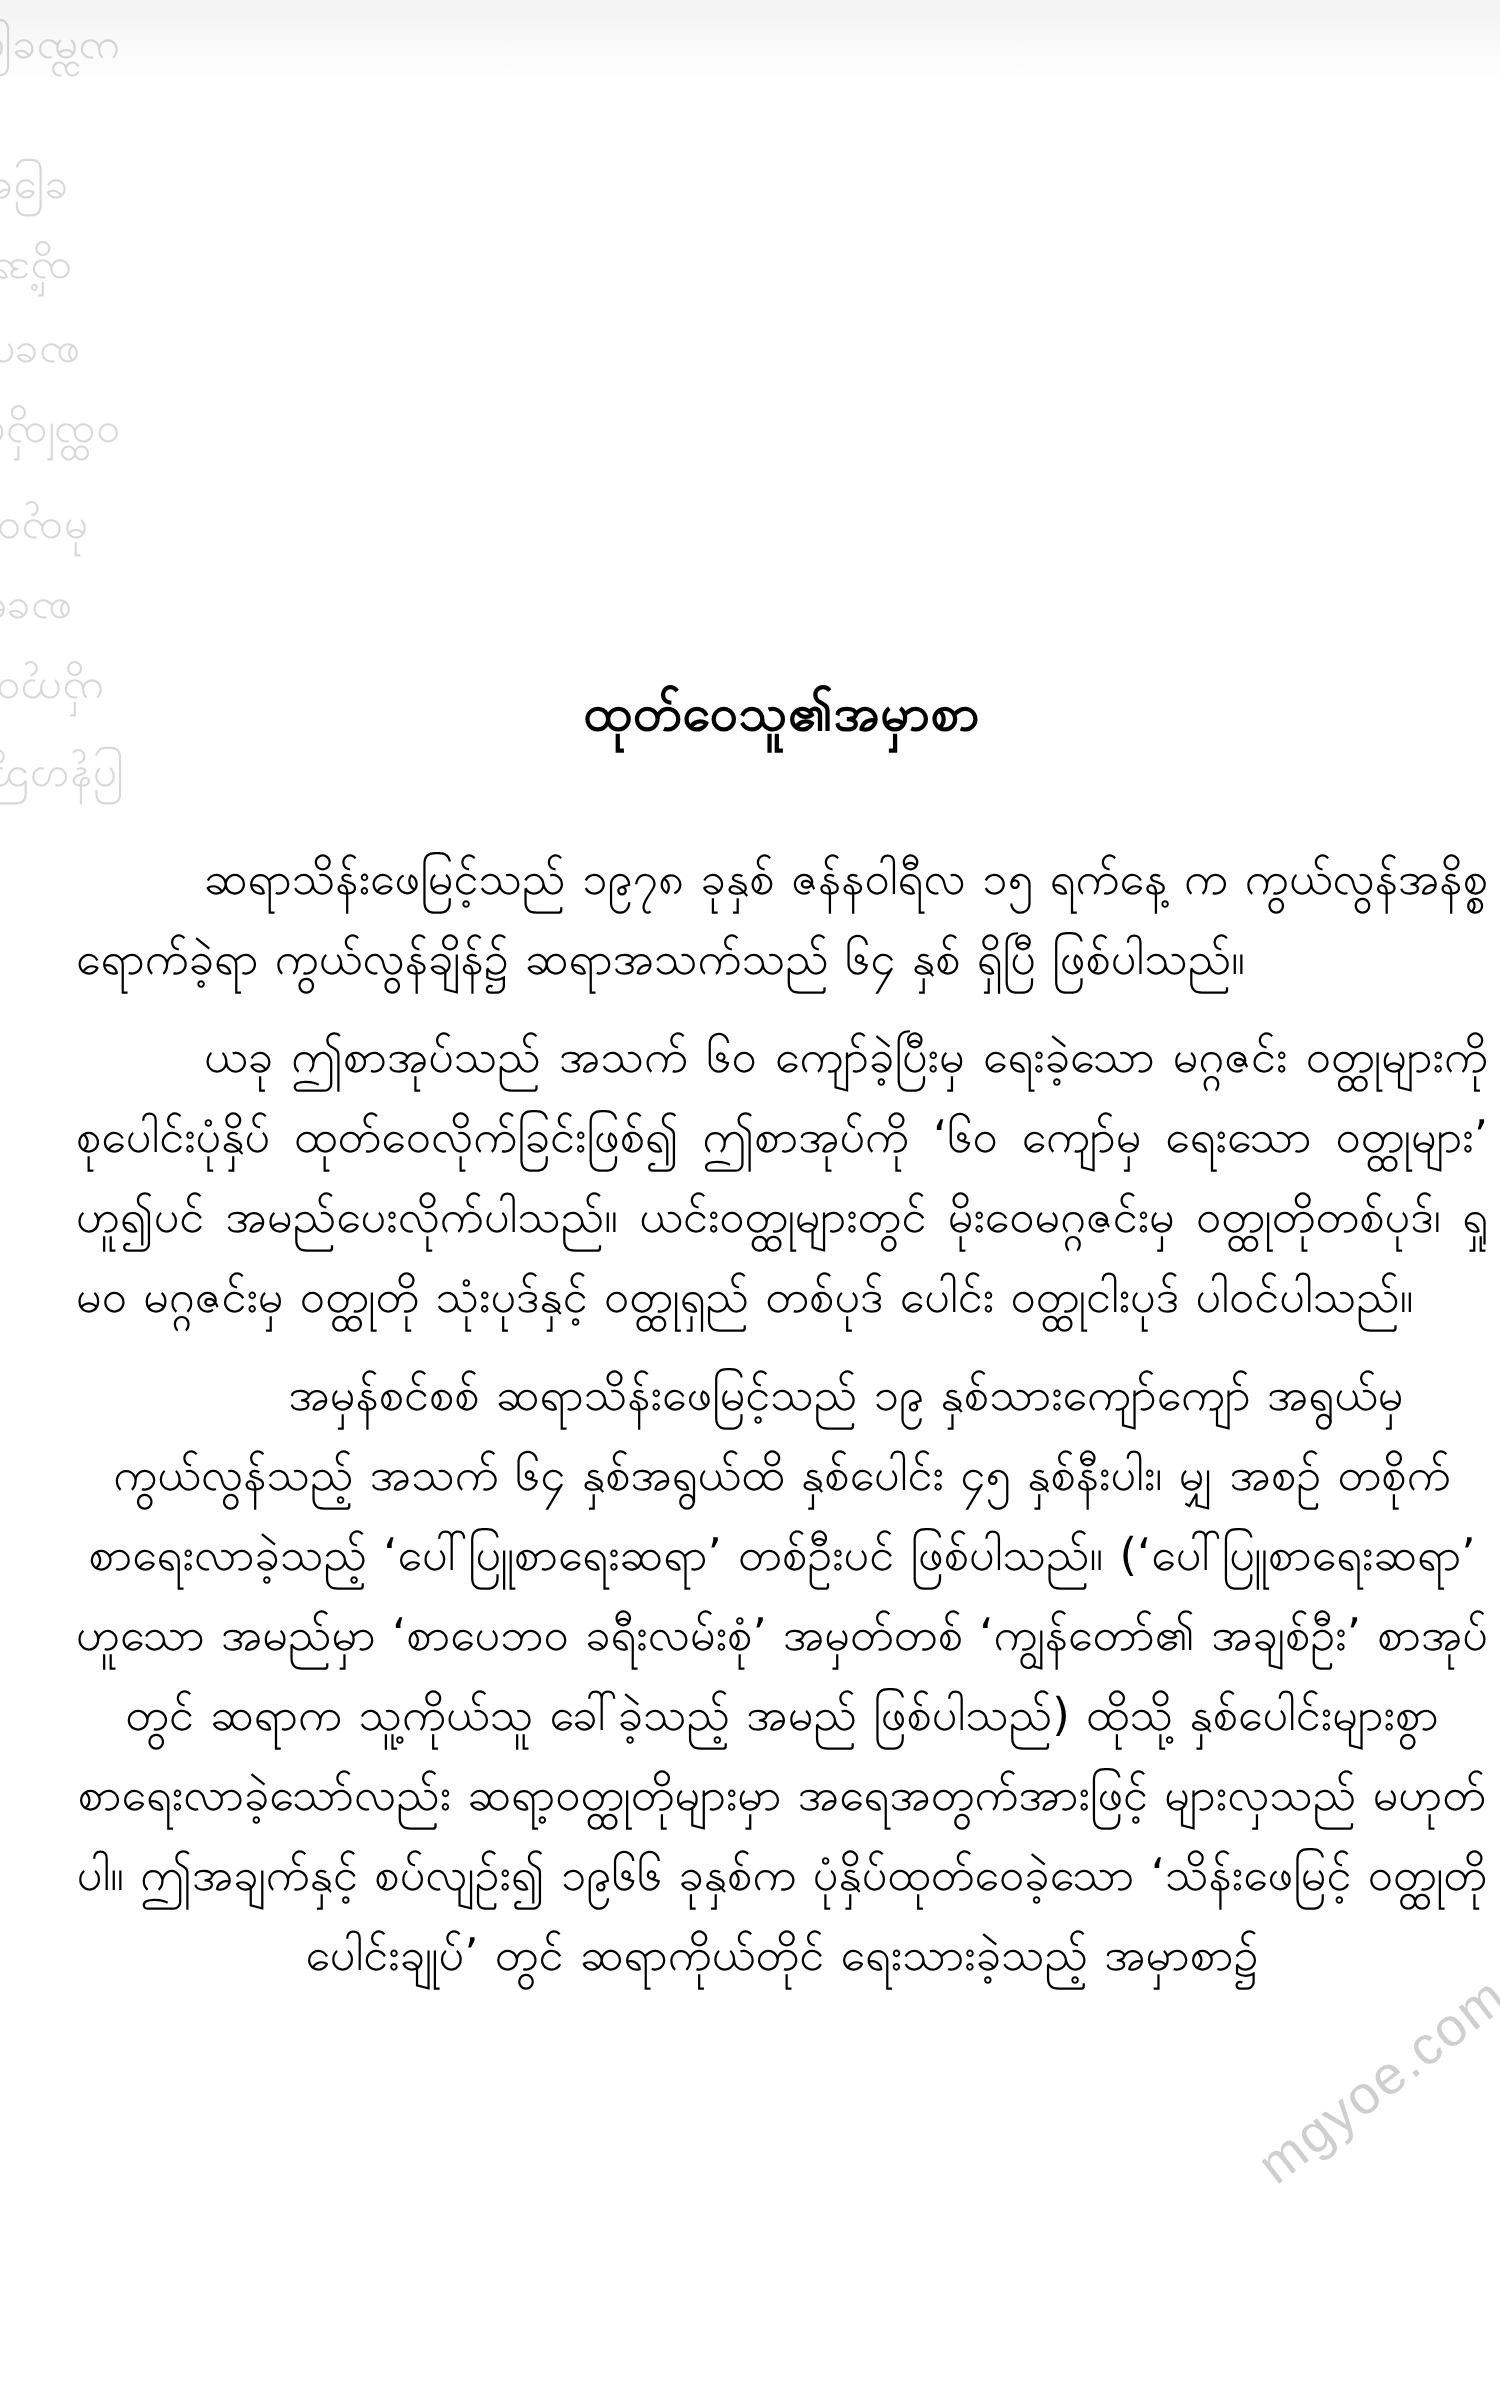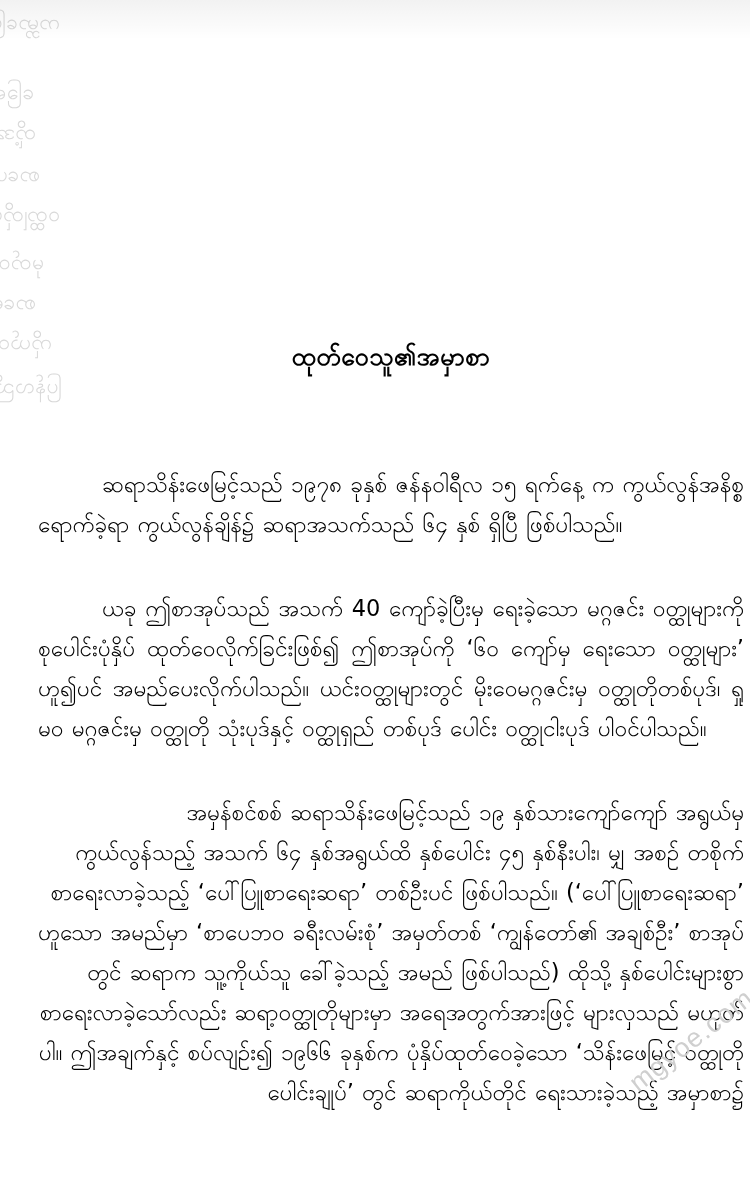--- a/index.html
+++ b/index.html
@@ -69,24 +69,23 @@
   p.para {
     margin: 0 0 9px 0;
     font-size: 22.5px;
     line-height: 40px;
     text-align: justify;
     text-justify: inter-word;
     word-spacing: 1px;
   }
   p.para.indent {
     text-indent: 64px;
-    margin-top: 44px;
   }
   p.para:last-child {
-    text-align: right;
+    text-align: center;
   }
 
   b, .bold {
     font-weight: normal;
   }
 
   
   .watermark {
     position: absolute;
     right: 6px;
@@ -126,18 +125,18 @@
   <div class="ghost-line" style="top:328px; left:52px;">ကိုယ်တိုင်ရေး အတ္ထုပ္ပတ္တိ စာအုပ်များထဲ</div>
   <div class="ghost-line" style="top:372px; left:62px;">ပြန်လည်ဖော်ပြခြင်း ဖြစ်ပါသည်</div>
 </div>
 
 <div class="page">
 
   <div class="doc-title">ထုတ်ဝေသူ၏အမှာစာ</div>
 
   <div class="body-text">
     <p class="para indent"><span>ဆရာသိန်းဖေမြင့်သည် ၁၉၇၈ ခုနှစ် ဇန်နဝါရီလ ၁၅ ရက်နေ့ က ကွယ်လွန်အနိစ္စ ရောက်ခဲ့ရာ ကွယ်လွန်ချိန်၌ ဆရာအသက်သည် ၆၄ နှစ် ရှိပြီ ဖြစ်ပါသည်။</span></p>
-    <p class="para indent"><span>ယခု ဤစာအုပ်သည် အသက် 40 ကျော်ခဲ့ပြီးမှ ရေးခဲ့သော မဂ္ဂဇင်း ဝတ္ထုများကို စုပေါင်းပုံနှိပ် ထုတ်ဝေလိုက်ခြင်းဖြစ်၍ ဤစာအုပ်ကို </span><span class="bold">‘၆၀ ကျော်မှ ရေးသော ဝတ္ထုများ’</span><span> ဟူ၍ပင် အမည်ပေးလိုက်ပါသည်။ ယင်းဝတ္ထုများတွင် မိုးဝေမဂ္ဂဇင်းမှ ဝတ္ထုတိုတစ်ပုဒ်၊ ရှုမဝ မဂ္ဂဇင်းမှ ဝတ္ထုတို သုံးပုဒ်နှင့် ဝတ္ထုရှည် တစ်ပုဒ် ပေါင်း ဝတ္ထုငါးပုဒ် ပါဝင်ပါသည်။</span></p>
+    <p class="para indent"><span>ယခု ဤစာအုပ်သည် အသက် ၆၀ ကျော်ခဲ့ပြီးမှ ရေးခဲ့သော မဂ္ဂဇင်း ဝတ္ထုများကို စုပေါင်းပုံနှိပ် ထုတ်ဝေလိုက်ခြင်းဖြစ်၍ ဤစာအုပ်ကို </span><span class="bold">‘၆၀ ကျော်မှ ရေးသော ဝတ္ထုများ’</span><span> ဟူ၍ပင် အမည်ပေးလိုက်ပါသည်။ ယင်းဝတ္ထုများတွင် မိုးဝေမဂ္ဂဇင်းမှ ဝတ္ထုတိုတစ်ပုဒ်၊ ရှုမဝ မဂ္ဂဇင်းမှ ဝတ္ထုတို သုံးပုဒ်နှင့် ဝတ္ထုရှည် တစ်ပုဒ် ပေါင်း ဝတ္ထုငါးပုဒ် ပါဝင်ပါသည်။</span></p>
     <p class="para indent"><span>အမှန်စင်စစ် ဆရာသိန်းဖေမြင့်သည် ၁၉ နှစ်သားကျော်ကျော် အရွယ်မှ ကွယ်လွန်သည့် အသက် ၆၄ နှစ်အရွယ်ထိ နှစ်ပေါင်း ၄၅ နှစ်နီးပါး၊ မျှ အစဉ် တစိုက် စာရေးလာခဲ့သည့် </span><span class="bold">‘ပေါ်ပြူစာရေးဆရာ’</span><span> တစ်ဦးပင် ဖြစ်ပါသည်။ (‘ပေါ်ပြူစာရေးဆရာ’ ဟူသော အမည်မှာ </span><span class="bold">‘စာပေဘဝ ခရီးလမ်းစုံ’</span><span> အမှတ်တစ် </span><span class="bold">‘ကျွန်တော်၏ အချစ်ဦး’</span><span> စာအုပ်တွင် ဆရာက သူ့ကိုယ်သူ ခေါ်ခဲ့သည့် အမည် ဖြစ်ပါသည်) ထိုသို့ နှစ်ပေါင်းများစွာ စာရေးလာခဲ့သော်လည်း ဆရာ့ဝတ္ထုတိုများမှာ အရေအတွက်အားဖြင့် များလှသည် မဟုတ်ပါ။ ဤအချက်နှင့် စပ်လျဉ်း၍ ၁၉၆၆ ခုနှစ်က ပုံနှိပ်ထုတ်ဝေခဲ့သော </span><span class="bold">‘သိန်းဖေမြင့် ဝတ္ထုတိုပေါင်းချုပ်’</span><span> တွင် ဆရာကိုယ်တိုင် ရေးသားခဲ့သည့် အမှာစာ၌</span></p>
   </div>
 
   <div class="watermark">mgyoe.com</div>
 </div>
 
 </body></html>

